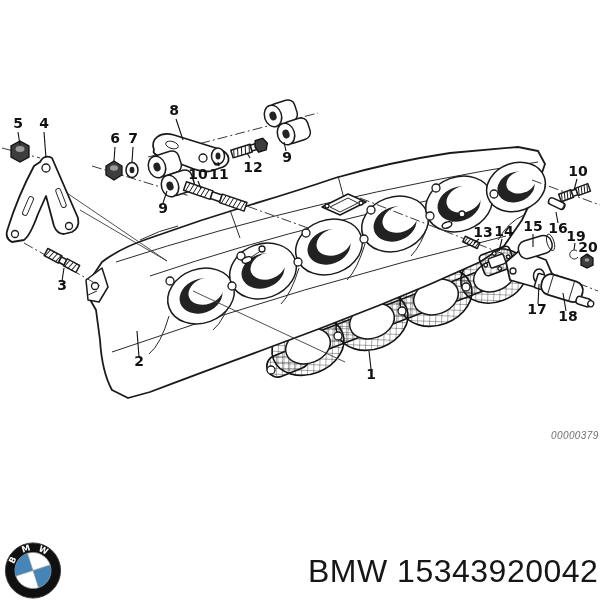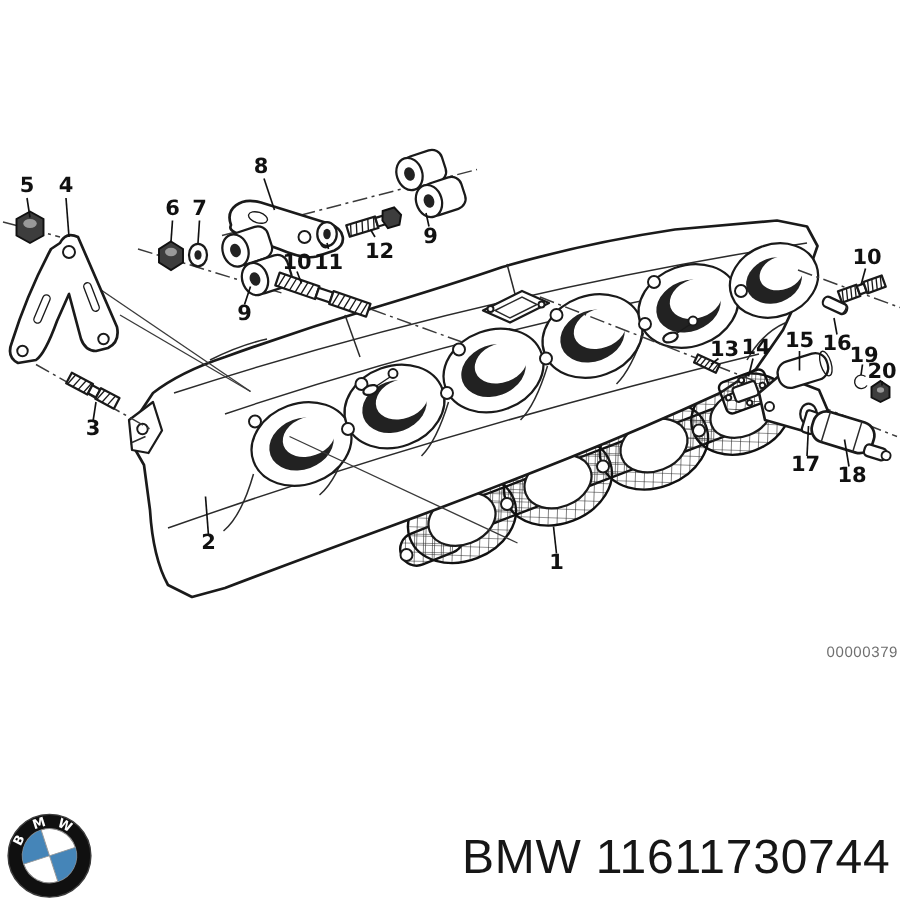--- a/index.html
+++ b/index.html
@@ -12,21 +12,21 @@
   .thin{fill:none;stroke:#2b2b2b;stroke-width:1;}
   .axis{fill:none;stroke:#3a3a3a;stroke-width:1;stroke-dasharray:10 3 2 3;}
   .proj{fill:none;stroke:#3a3a3a;stroke-width:0.9;}
   .dark{fill:#3d3d3d;stroke:#111;stroke-width:1.3;}
   .dk  {fill:#222;stroke:none;}
   .hole{fill:#fff;stroke:#1a1a1a;stroke-width:1.3;}
   .hatch{fill:url(#xh);stroke:#111;stroke-width:1.6;}
   .tick{stroke:#1a1a1a;stroke-width:0.9;fill:none;}
   .leader{stroke:#111;stroke-width:1.1;}
   .callout{font:bold 14px "DejaVu Sans",sans-serif;fill:#111;text-anchor:middle;}
-  .watermark{position:absolute;left:551px;top:430px;font-size:10px;letter-spacing:.4px;color:#6f6f6f;}
+  .watermark{position:absolute;left:551px;top:430px;font-size:10px;letter-spacing:.4px;color:#6f6f6f;font-style:italic;}
   .footer{position:absolute;left:0;top:538px;width:600px;height:62px;}
   .roundel{position:absolute;left:2px;top:3px;}
   .caption{position:absolute;left:308px;top:15px;font-size:32px;letter-spacing:.5px;color:#161616;white-space:nowrap;}
   .logo-letter{font:bold 9px "DejaVu Sans",sans-serif;fill:#fff;text-anchor:middle;}
 </style>
 </head>
 <body>
 
 <div class="stage">
 <svg width="600" height="538" viewBox="0 0 600 538">
@@ -374,14 +374,14 @@
     <g transform="rotate(-18 32 31)">
       <circle cx="32" cy="31" r="19" fill="#fff" stroke="#8a8a8a" stroke-width="0.8"></circle>
       <path d="M32,31 L32,12 A19,19 0 0 0 13,31 Z" fill="#4585b8"></path>
       <path d="M32,31 L32,50 A19,19 0 0 0 51,31 Z" fill="#4585b8"></path>
       <path d="M32,12 L32,50 M13,31 L51,31" stroke="#999" stroke-width="0.7" fill="none"></path>
       <text class="logo-letter" x="15" y="17" transform="rotate(-45 15 14)">B</text>
       <text class="logo-letter" x="32" y="10">M</text>
       <text class="logo-letter" x="49" y="17" transform="rotate(45 49 14)">W</text>
     </g>
   </svg>
-  <div class="caption">BMW 11611730744</div>
+  <div class="caption">BMW 15343920042</div>
 </div>
 
 </body></html>

